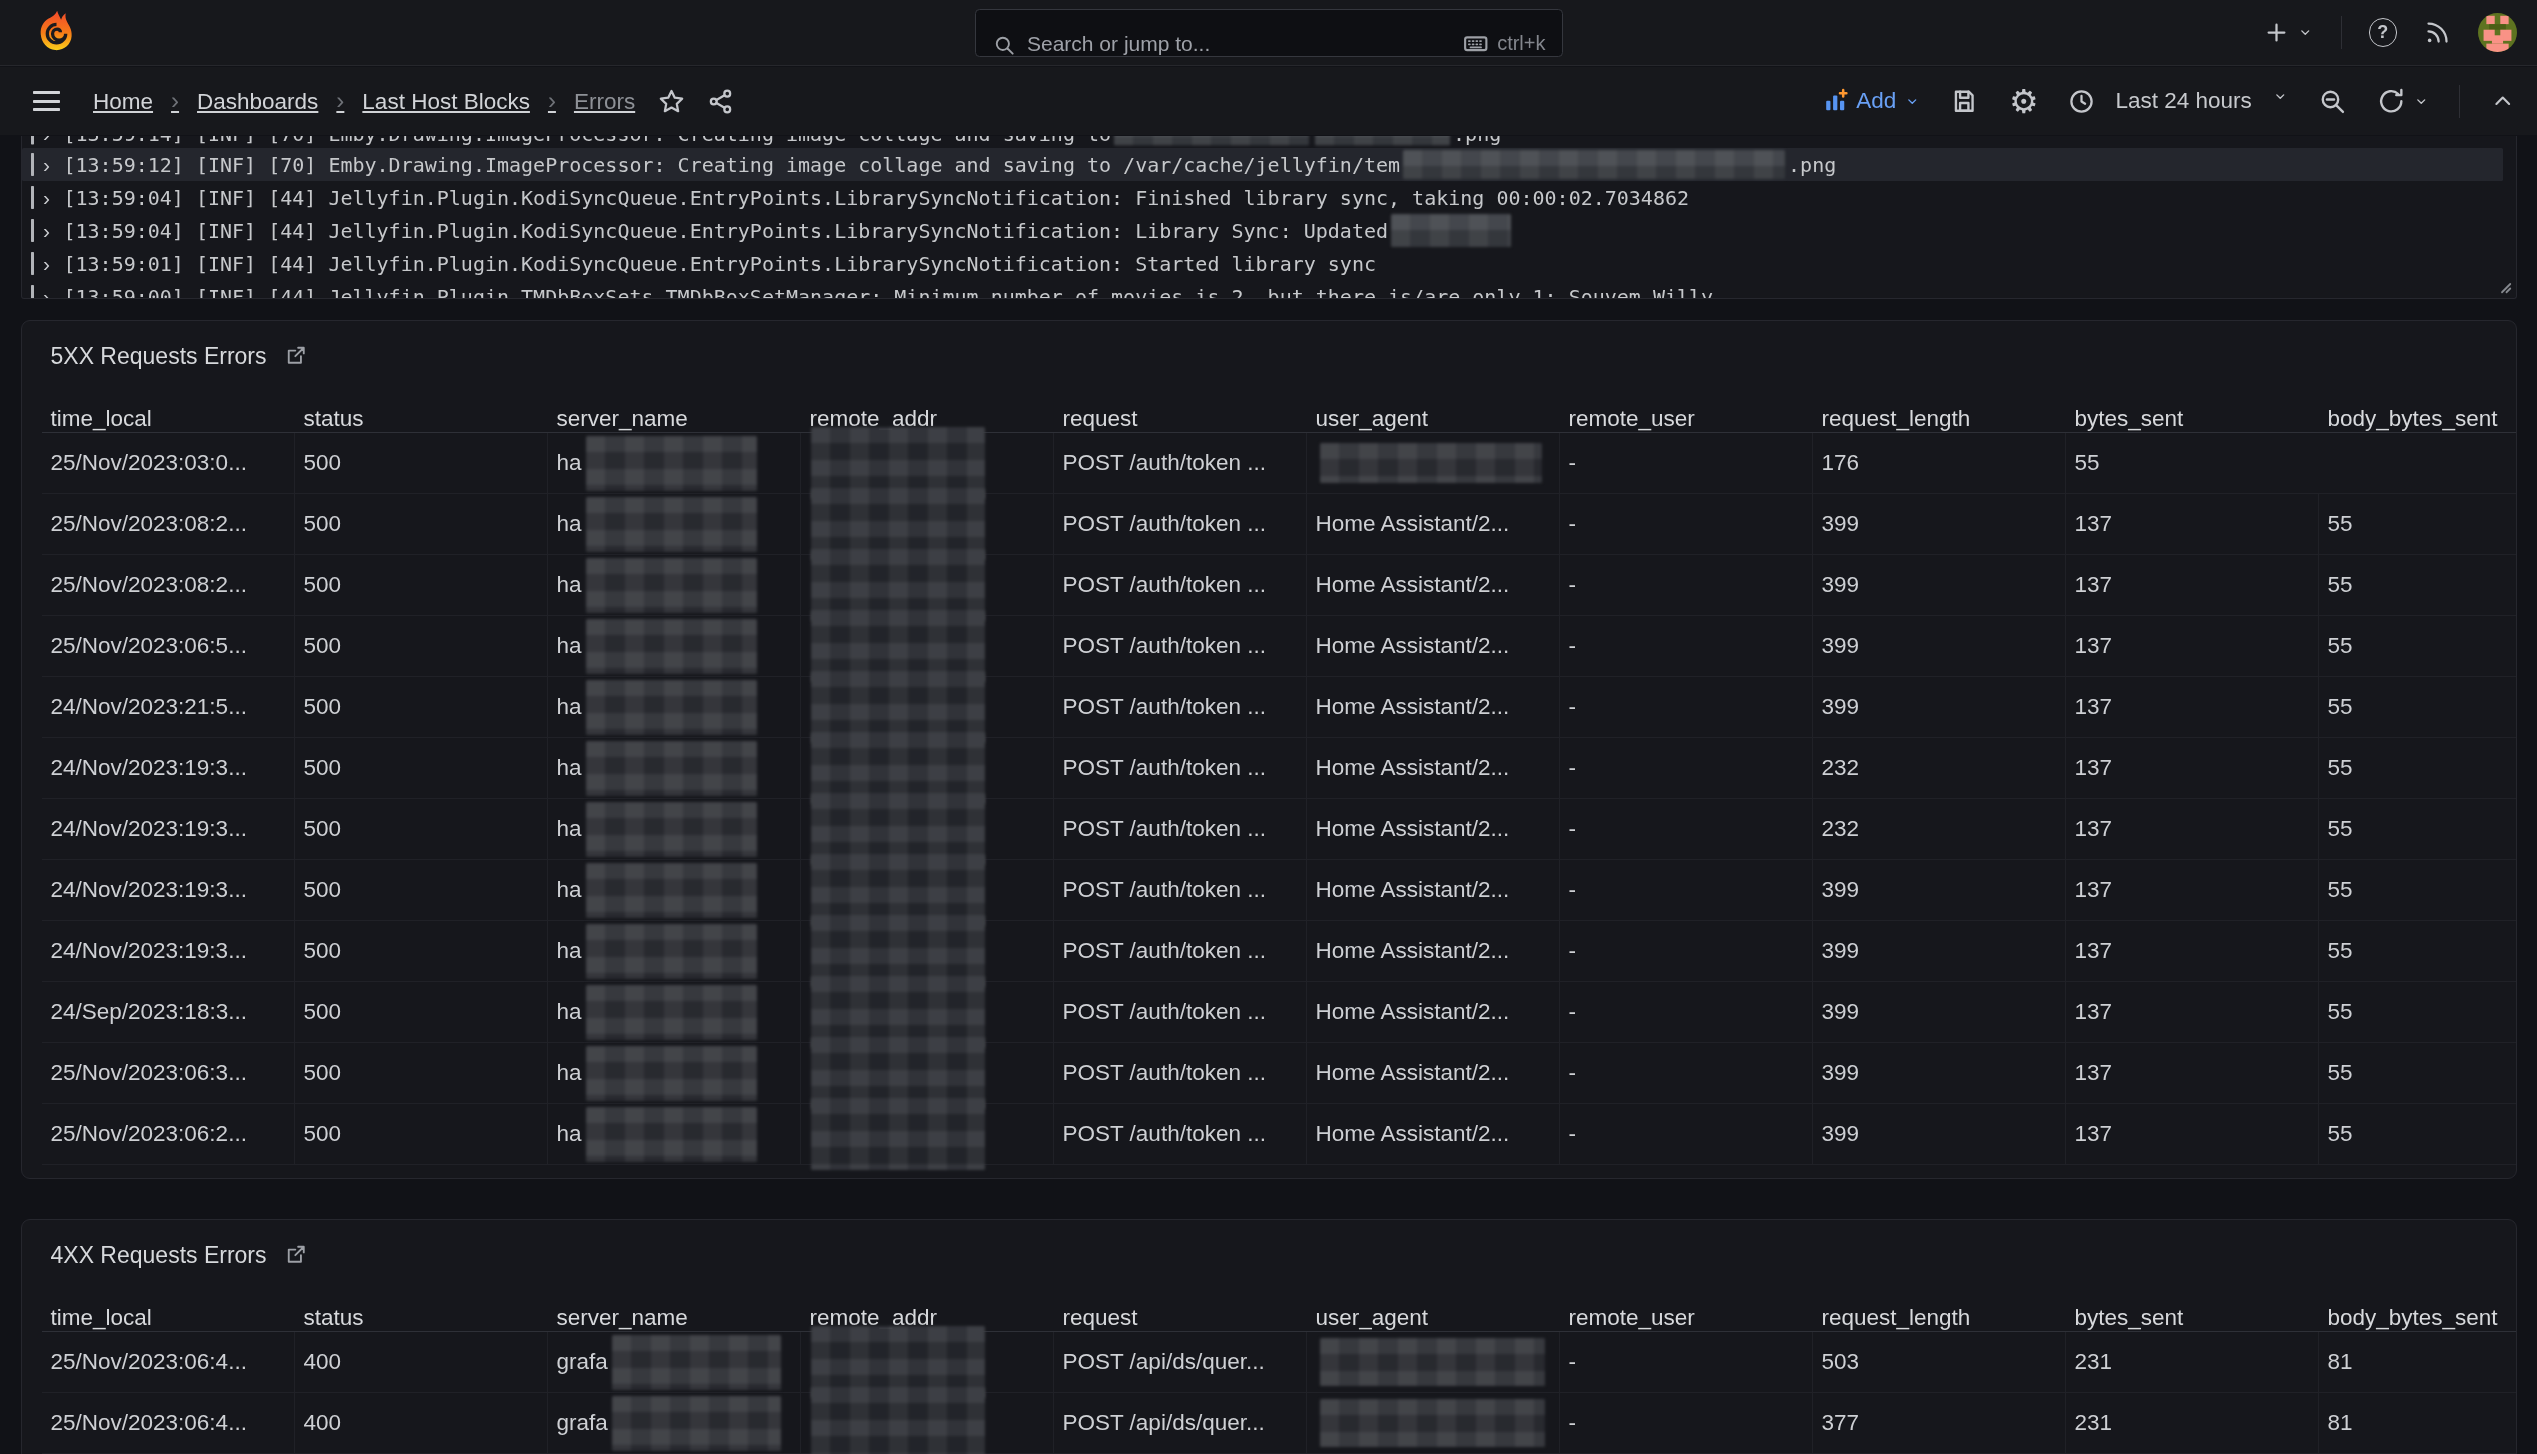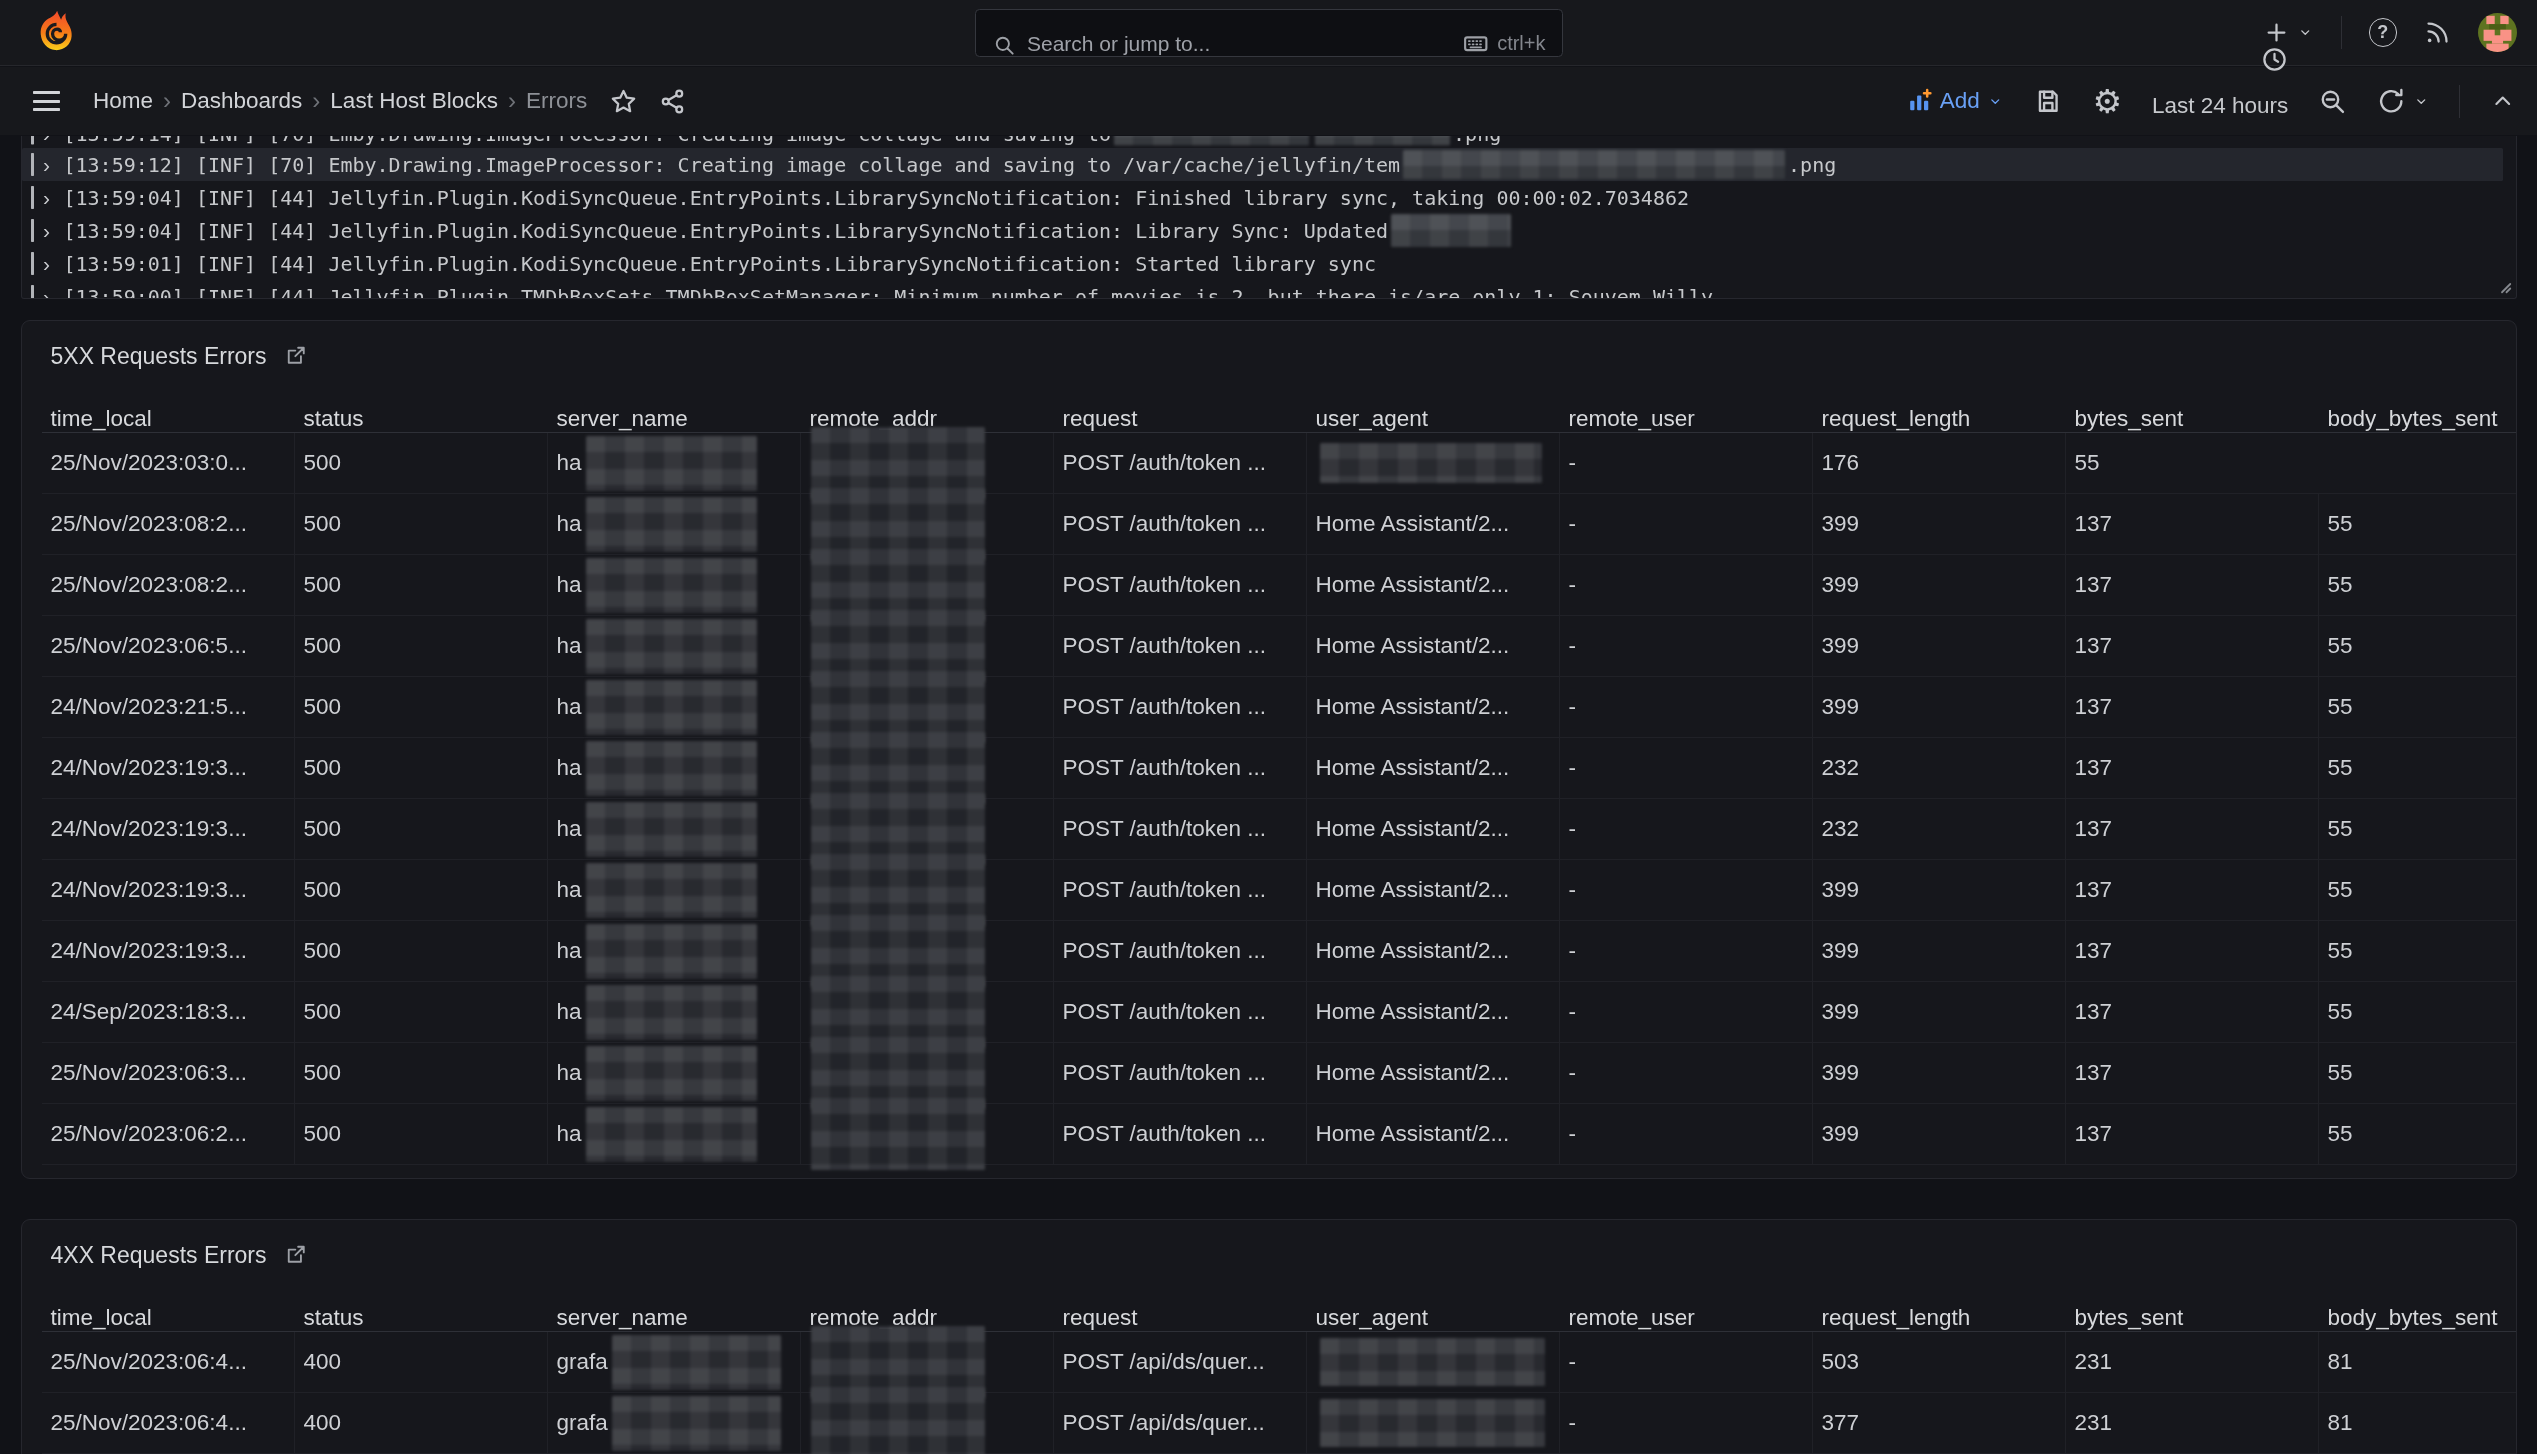--- a/index.html
+++ b/index.html
@@ -34,28 +34,28 @@
   }
   .avatar { width:39px; height:39px; border-radius:50%; overflow:hidden; }
   
   .navbar {
     position:absolute; top:67px; left:0; right:0; height:68px;
     background:#17181c;
     display:flex; align-items:center; padding:0 22.5px;
   }
   .burger { width:27px; display:flex; flex-direction:column; gap:5.2px; margin:0 33px 0 10.5px; cursor:pointer; }
   .burger i { display:block; height:3px; background:#d2d4d8; border-radius:0.7px; }
-  .crumbs { display:flex; align-items:center; gap:10px; font-size:22.5px; }
+  .crumbs { display:flex; align-items:flex-end; gap:18px; font-size:22.5px;text-decoration:underline; }
   .crumb { color:#d2d4d8; cursor:pointer; }
   .crumb.current { color:#8e9197; cursor:default; }
   .crumb-sep { color:#6f7278; font-size:24px; }
   .crumb-icons { display:flex; align-items:center; gap:22.5px; margin-left:22.5px; }
   .nav-right { margin-left:auto; display:flex; align-items:center; gap:30px; }
   .addbtn { display:flex; align-items:center; gap:7.5px; color:#69a0f5; font-size:22.5px; font-weight:500; cursor:pointer; }
-  .timebtn { display:flex; align-items:flex-end; gap:20px; color:#c7c9cd; font-size:22.5px; cursor:pointer;flex-direction:column; }
+  .timebtn { display:flex; align-items:flex-start; gap:20px; color:#c7c9cd; font-size:22.5px; cursor:pointer; }
   .gear-glyph { font-family:"DejaVu Sans", sans-serif; font-size:33px; color:#c4c6cb; line-height:1; }
   
   .icon { stroke:#c4c6cb; fill:none; stroke-width:2; stroke-linecap:round; stroke-linejoin:round; }
   .icon.dim { stroke:#9da0a6; }
   .icon.blue { stroke:#69a0f5; }
   
   .panel {
     position:absolute; left:21px; width:2496px;
     background:#16171c; border:0.7px solid #26272e; border-radius:9px;
   }

